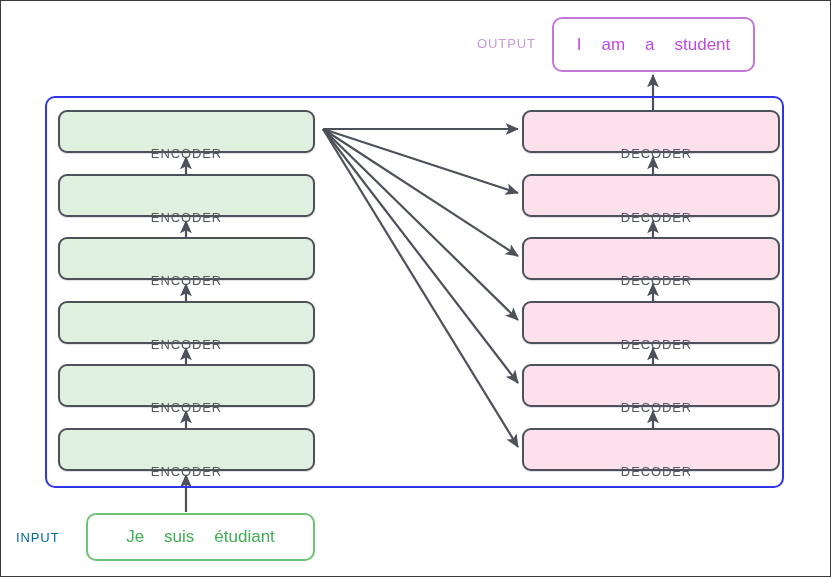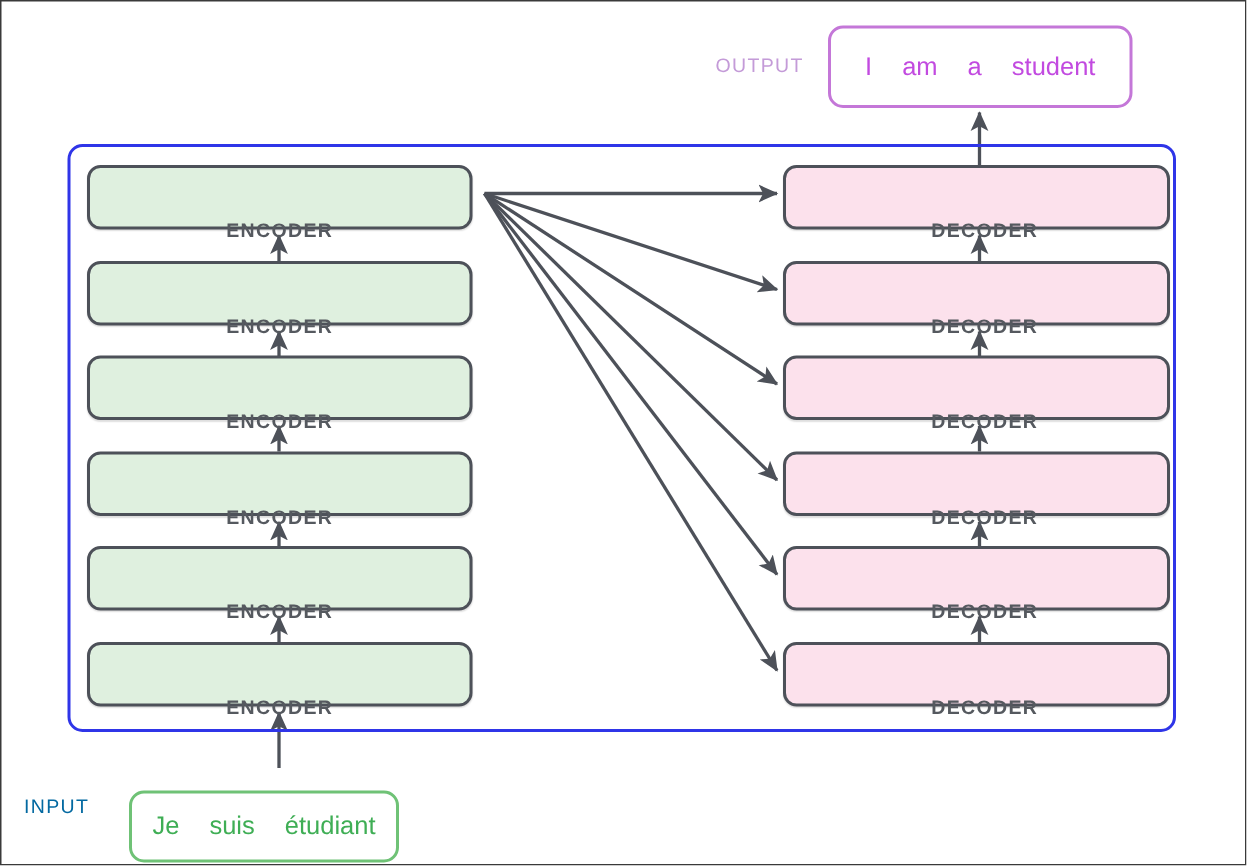--- a/index.html
+++ b/index.html
@@ -53,21 +53,21 @@
   .decoder-box {
     left: 521px;
     width: 258px;
     background: #fce1ec;
     padding-left: 11px;
   }
   .stack-label {
     font-size: 13px;
     letter-spacing: 0.9px;
     color: #55595f;
-    font-weight: 700;
+    font-weight: 400;
     user-select: none;
     margin-top: 44px;
   }
 
   
   .io-box {
     position: absolute;
     border-radius: 10px;
     box-sizing: border-box;
     display: flex;
@@ -103,25 +103,24 @@
   #output-box .token { color: #c24ae0; }
   #output-label {
     left: 476px;
     top: 35px;
     color: #c49bd8;
   }
 
   #input-box {
     left: 85px;
     top: 512px;
-    width: 180px;
+    width: 229px;
     height: 48px;
     border: 2px solid #6fc276;
     background: #ffffff;
-    margin-top: 14px;
   }
   #input-box .token { color: #3fae55; }
   #input-label {
     left: 15px;
     top: 529px;
     color: #0369a1;
   }
 
   
   #arrow-layer {

